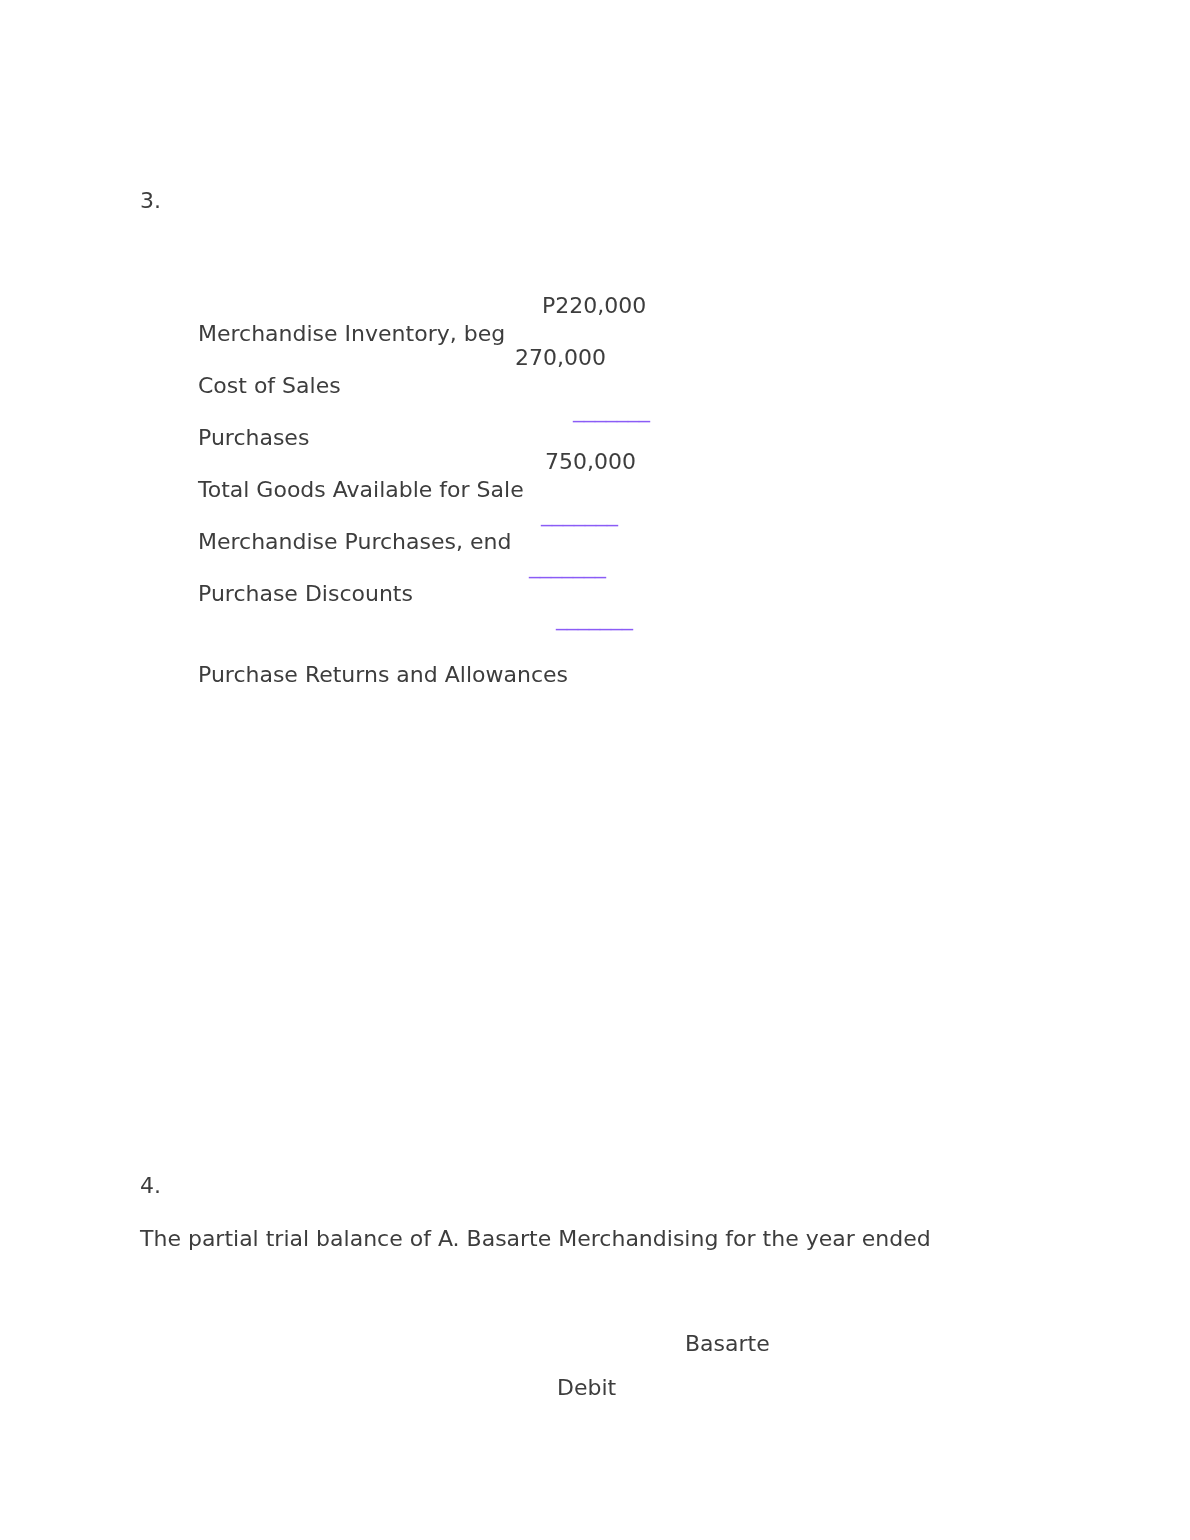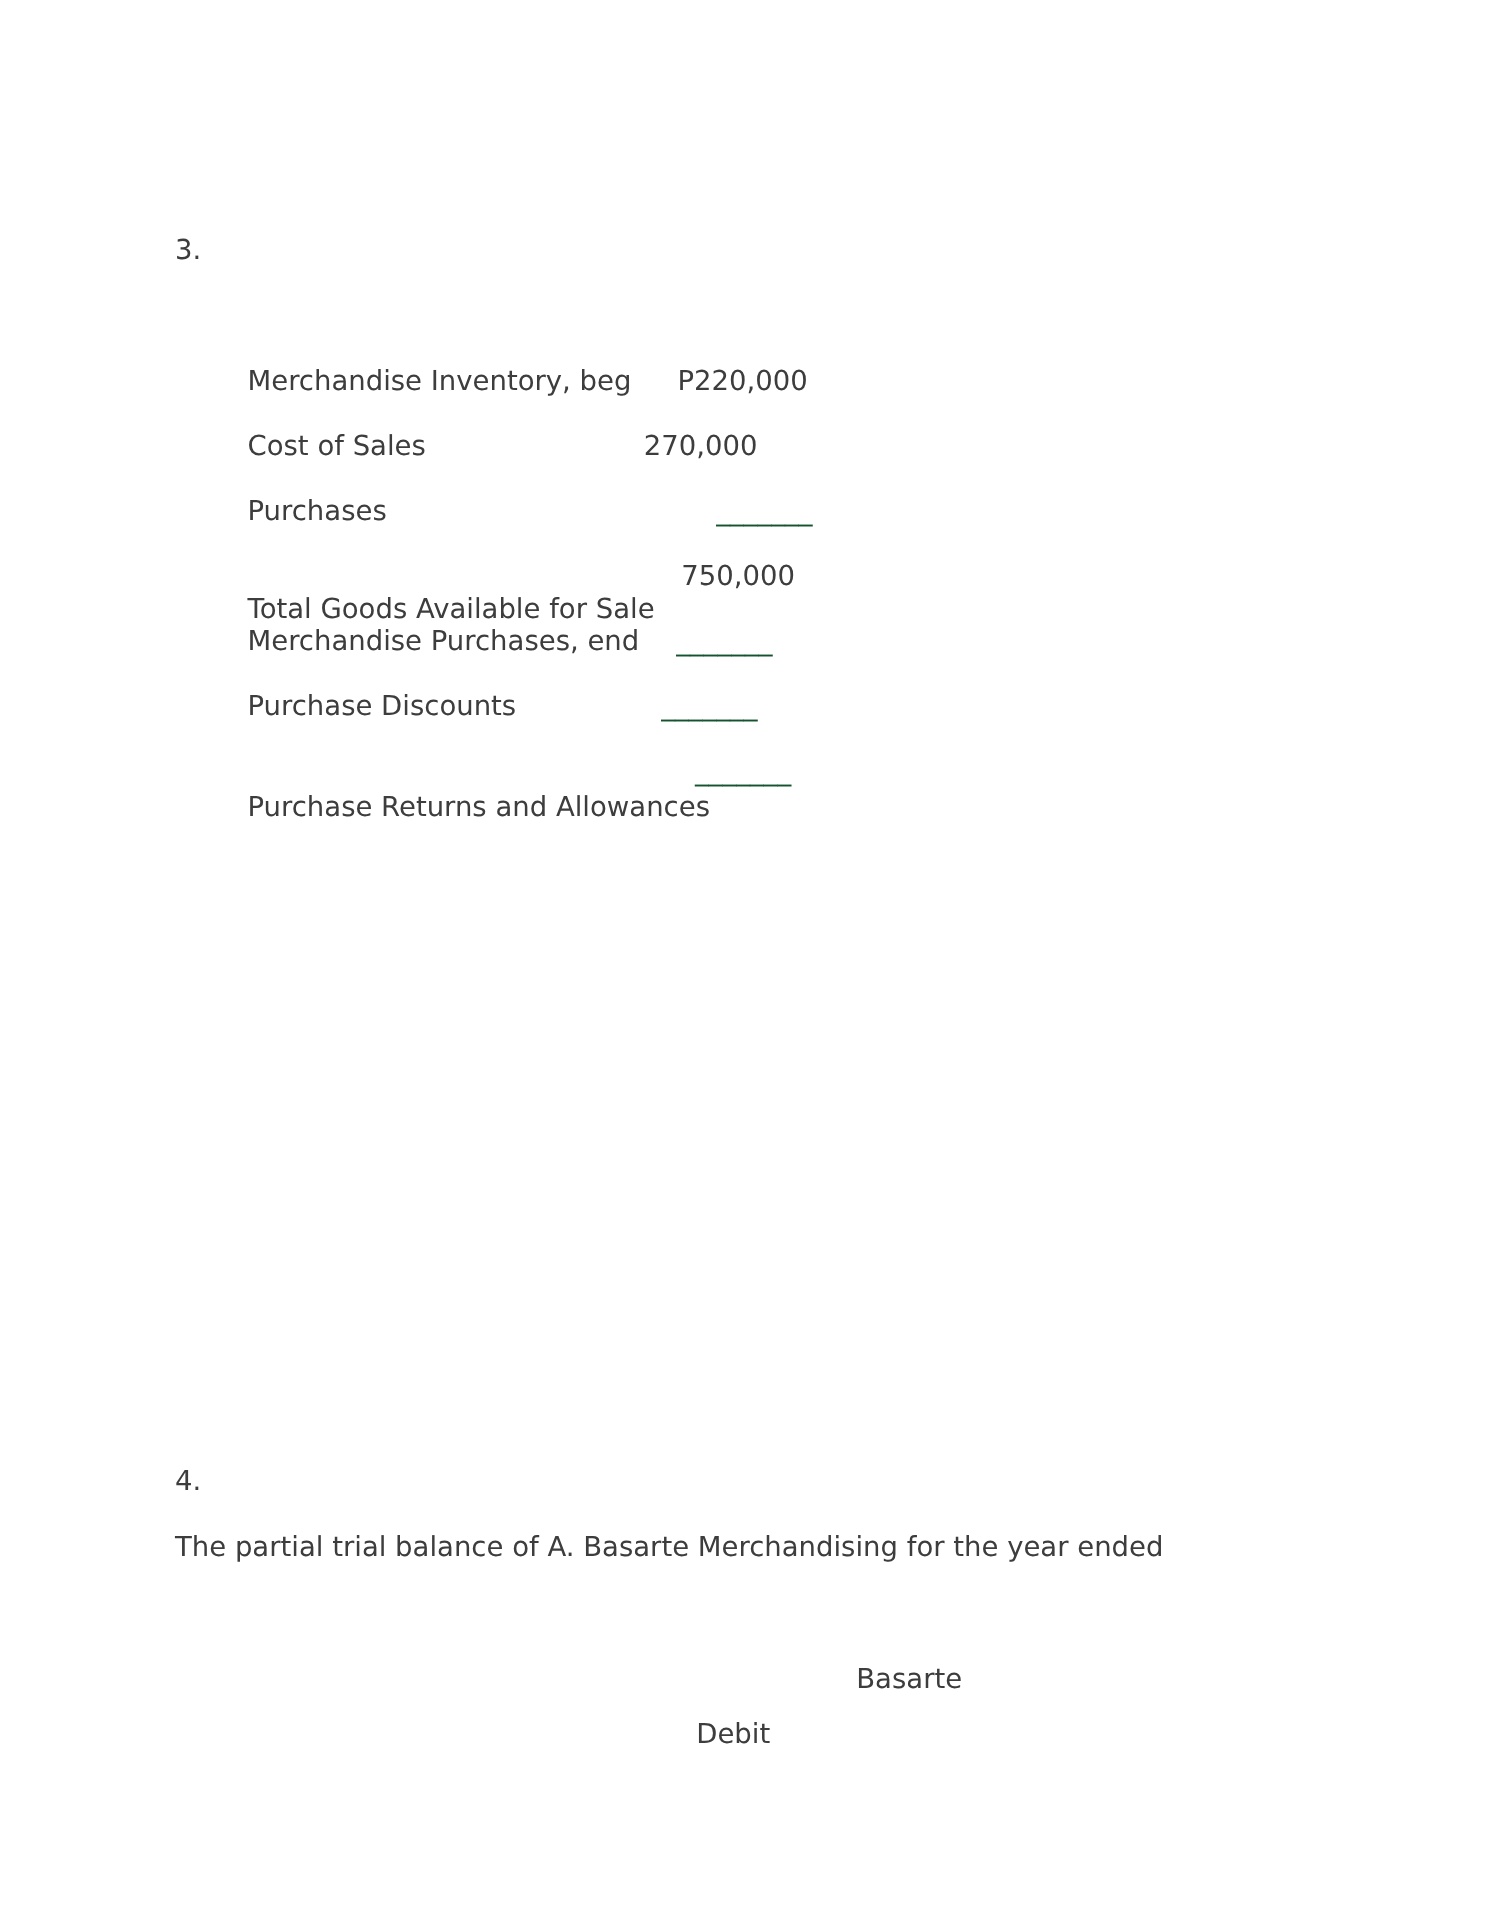--- a/index.html
+++ b/index.html
@@ -15,23 +15,23 @@
     font-family: "DejaVu Sans", sans-serif;
     font-size: 22px;
     color: #3d3d3d;
     overflow: hidden;
   }
   .abs {
     position: absolute;
     line-height: 30px;
     white-space: pre;
   }
-  .label-col { left: 198px; }
+  .label-col { left: 198px; margin-top: 28px; }
   .margin-col { left: 140px; }
-  .blank { letter-spacing: 0; color: #14532d; }
+  .blank { letter-spacing: 0; color: #8b5cf6; }
 </style>
 </head>
 <body>
 
 <div class="page">
 
   <div class="abs margin-col" style="top:186px">3.</div>
 
 
   <div>
@@ -43,21 +43,21 @@
     <div class="abs label-col" style="top:343px">Cost of Sales</div>
     <div class="abs" style="left:515px; top:343px">270,000</div>
   </div>
 
   <div>
     <div class="abs label-col" style="top:395px">Purchases</div>
     <div class="abs blank" style="left:573px; top:395px">_______</div>
   </div>
 
   <div>
-    <div class="abs label-col" style="top:473px">Total Goods Available for Sale</div>
+    <div class="abs label-col" style="top:447px">Total Goods Available for Sale</div>
     <div class="abs" style="left:545px; top:447px">750,000</div>
   </div>
 
   <div>
     <div class="abs label-col" style="top:499px">Merchandise Purchases, end</div>
     <div class="abs blank" style="left:541px; top:499px">_______</div>
   </div>
 
   <div>
     <div class="abs label-col" style="top:551px">Purchase Discounts</div>

